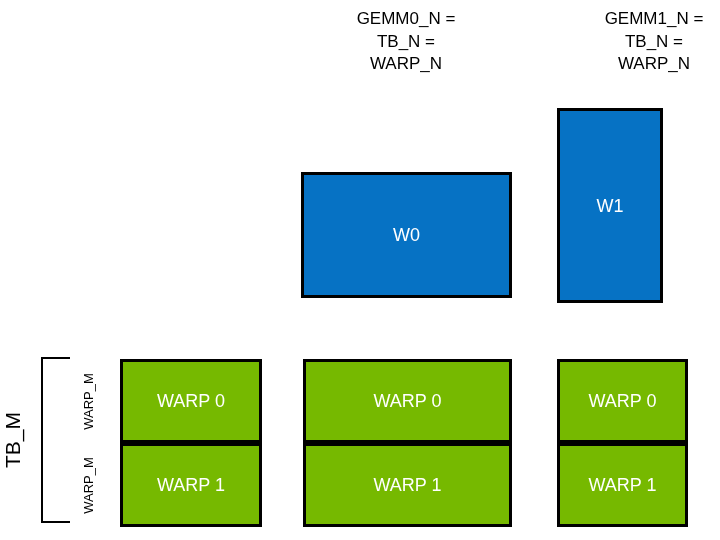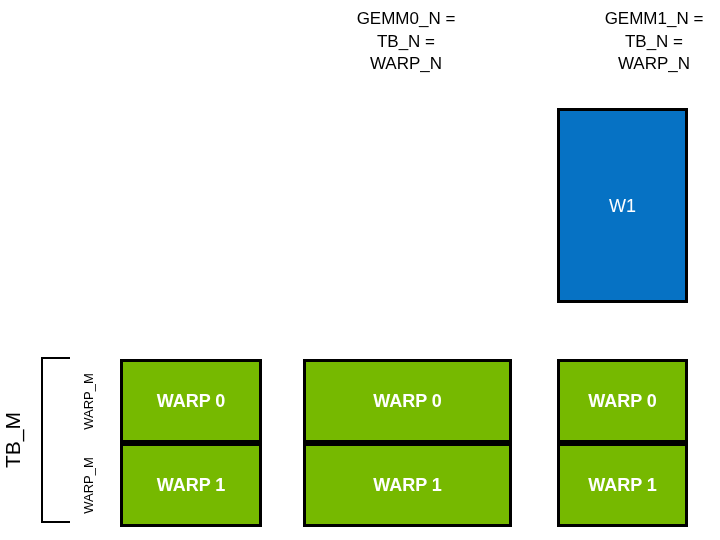--- a/index.html
+++ b/index.html
@@ -36,25 +36,25 @@
     box-sizing: border-box;
     border: 3px solid #000000;
     display: flex;
     align-items: center;
     justify-content: center;
     color: #ffffff;
     font-size: 18px;
     line-height: 1;
   }
   .box.blue  { background: #0672C4; }
-  .box.green { background: #76B900; font-weight: bold; }
+  .box.green { background: #76B900; }
 
   
   #box-w0 { left: 301px; top: 172px; width: 211px; height: 126px; }
-  #box-w1 { left: 557px; top: 108px; width: 131px; height: 195px; }
+  #box-w1 { left: 557px; top: 108px; width: 106px; height: 195px; }
 
   
   #green-c1-w0 { left: 120px; top: 359px; width: 142px; height: 84px; }
   #green-c1-w1 { left: 120px; top: 443px; width: 142px; height: 84px; }
   
   #green-c2-w0 { left: 303px; top: 359px; width: 209px; height: 84px; }
   #green-c2-w1 { left: 303px; top: 443px; width: 209px; height: 84px; }
   
   #green-c3-w0 { left: 557px; top: 359px; width: 131px; height: 84px; }
   #green-c3-w1 { left: 557px; top: 443px; width: 131px; height: 84px; }
@@ -105,20 +105,23 @@
 <div id="canvas">
 
   <div class="col-caption" id="caption-gemm0">GEMM0_N =
 TB_N =
 WARP_N</div>
 
   <div class="col-caption" id="caption-gemm1">GEMM1_N =
 TB_N =
 WARP_N</div>
 
+  <div class="box blue" id="box-w0">
+    <span>W0</span>
+  </div>
 
   <div class="box blue" id="box-w1">
     <span>W1</span>
   </div>
 
   <div id="tbm-bracket"></div>
 
   <div class="vlabel" id="label-tbm">TB_M</div>
 
   <div class="vlabel" id="label-warpm-top">WARP_M</div>

